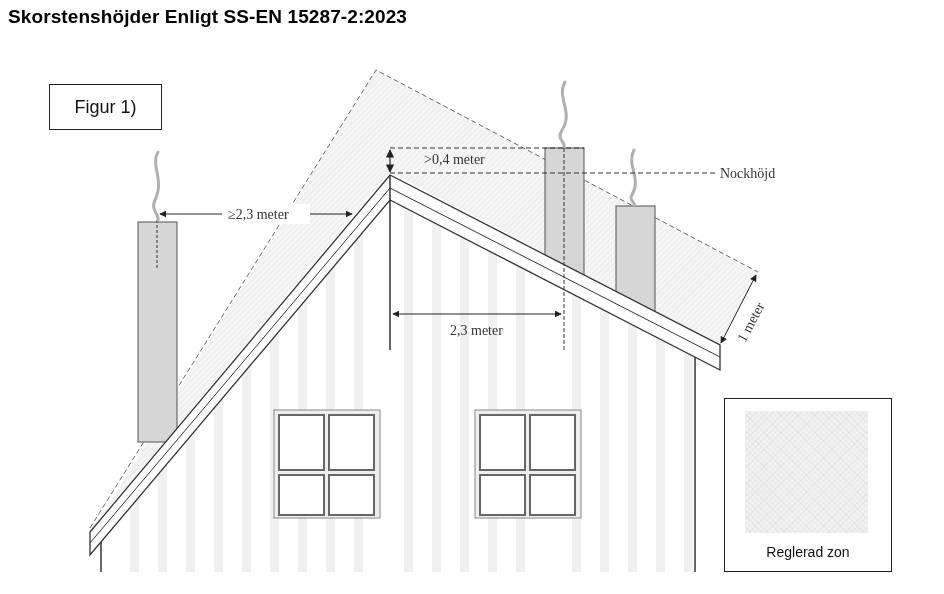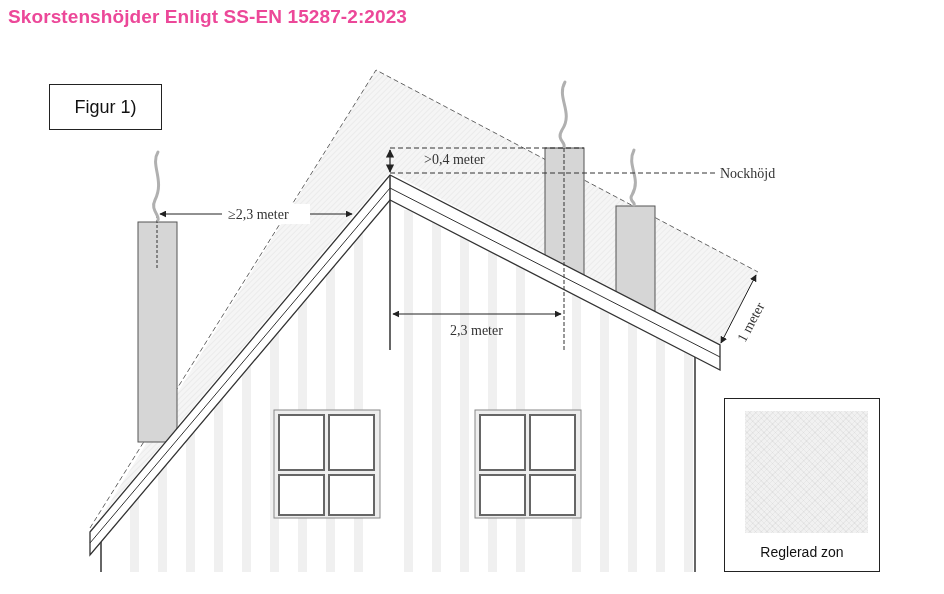--- a/index.html
+++ b/index.html
@@ -1,19 +1,19 @@
 <!DOCTYPE html>
 <html><head>
 <meta charset="utf-8">
 <style>
   html,body{margin:0;padding:0;background:#fff;}
   body{width:944px;height:594px;position:relative;overflow:hidden;font-family:"Liberation Sans",sans-serif;}
-  .title{position:absolute;left:8px;top:6px;font-weight:bold;font-size:19px;color:#ec4899;font-family:"Liberation Sans",sans-serif;letter-spacing:0.1px;}
+  .title{position:absolute;left:8px;top:6px;font-weight:bold;font-size:19px;color:#000000;font-family:"Liberation Sans",sans-serif;letter-spacing:0.1px;}
   .figbox{position:absolute;left:13px;top:84px;width:113px;height:46px;border:1.5px solid #222;box-sizing:border-box;display:flex;align-items:center;justify-content:center;font-size:18px;color:#111;background:#fff;margin-left:36px;}
-  .legend{position:absolute;left:724px;top:398px;width:156px;height:174px;border:1.5px solid #222;box-sizing:border-box;background:#fff;}
+  .legend{position:absolute;left:724px;top:398px;width:168px;height:174px;border:1.5px solid #222;box-sizing:border-box;background:#fff;}
   .legend-swatch{position:absolute;left:20px;top:12px;width:123px;height:122px;background:#f1f1f1;
     background-image:repeating-linear-gradient(45deg,rgba(0,0,0,0.04) 0 1px,transparent 1px 4px),repeating-linear-gradient(-45deg,rgba(0,0,0,0.04) 0 1px,transparent 1px 4px);}
   .legend-label{position:absolute;left:0;right:0;top:145px;text-align:center;font-size:14px;color:#111;}
   svg{position:absolute;left:0;top:0;}
   .serif{font-family:"Liberation Serif","DejaVu Serif",serif;fill:#333;}
 </style>
 </head>
 <body>
 
 <div class="title">Skorstenshöjder Enligt SS-EN 15287-2:2023</div>

